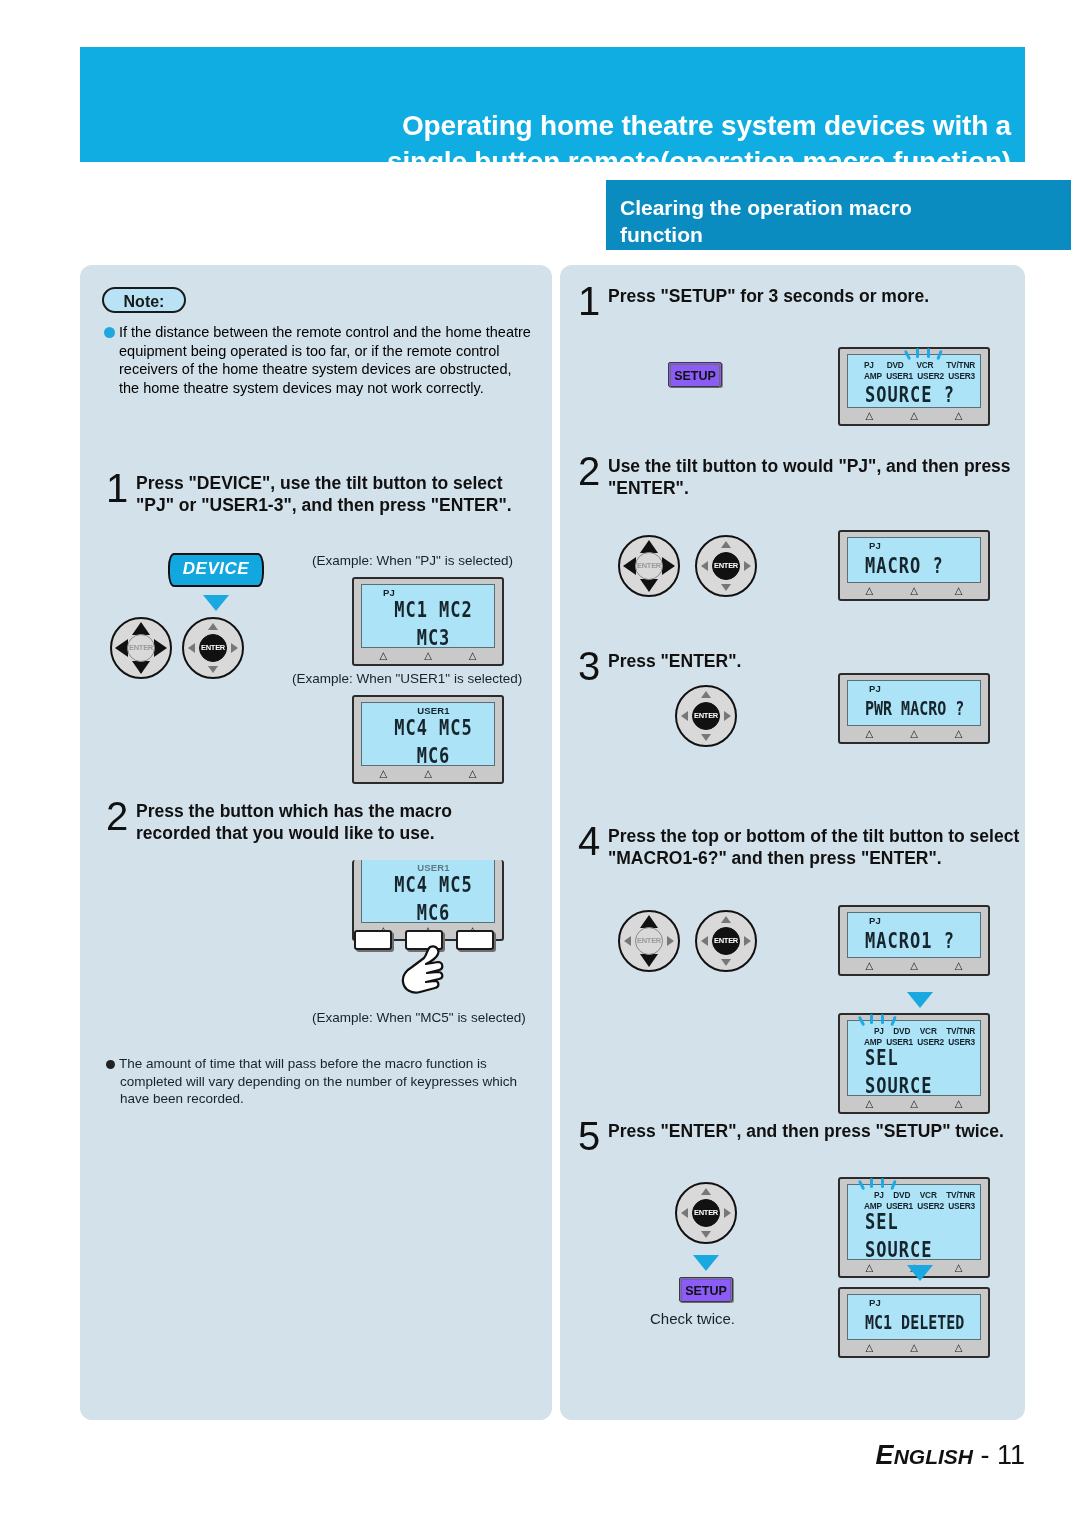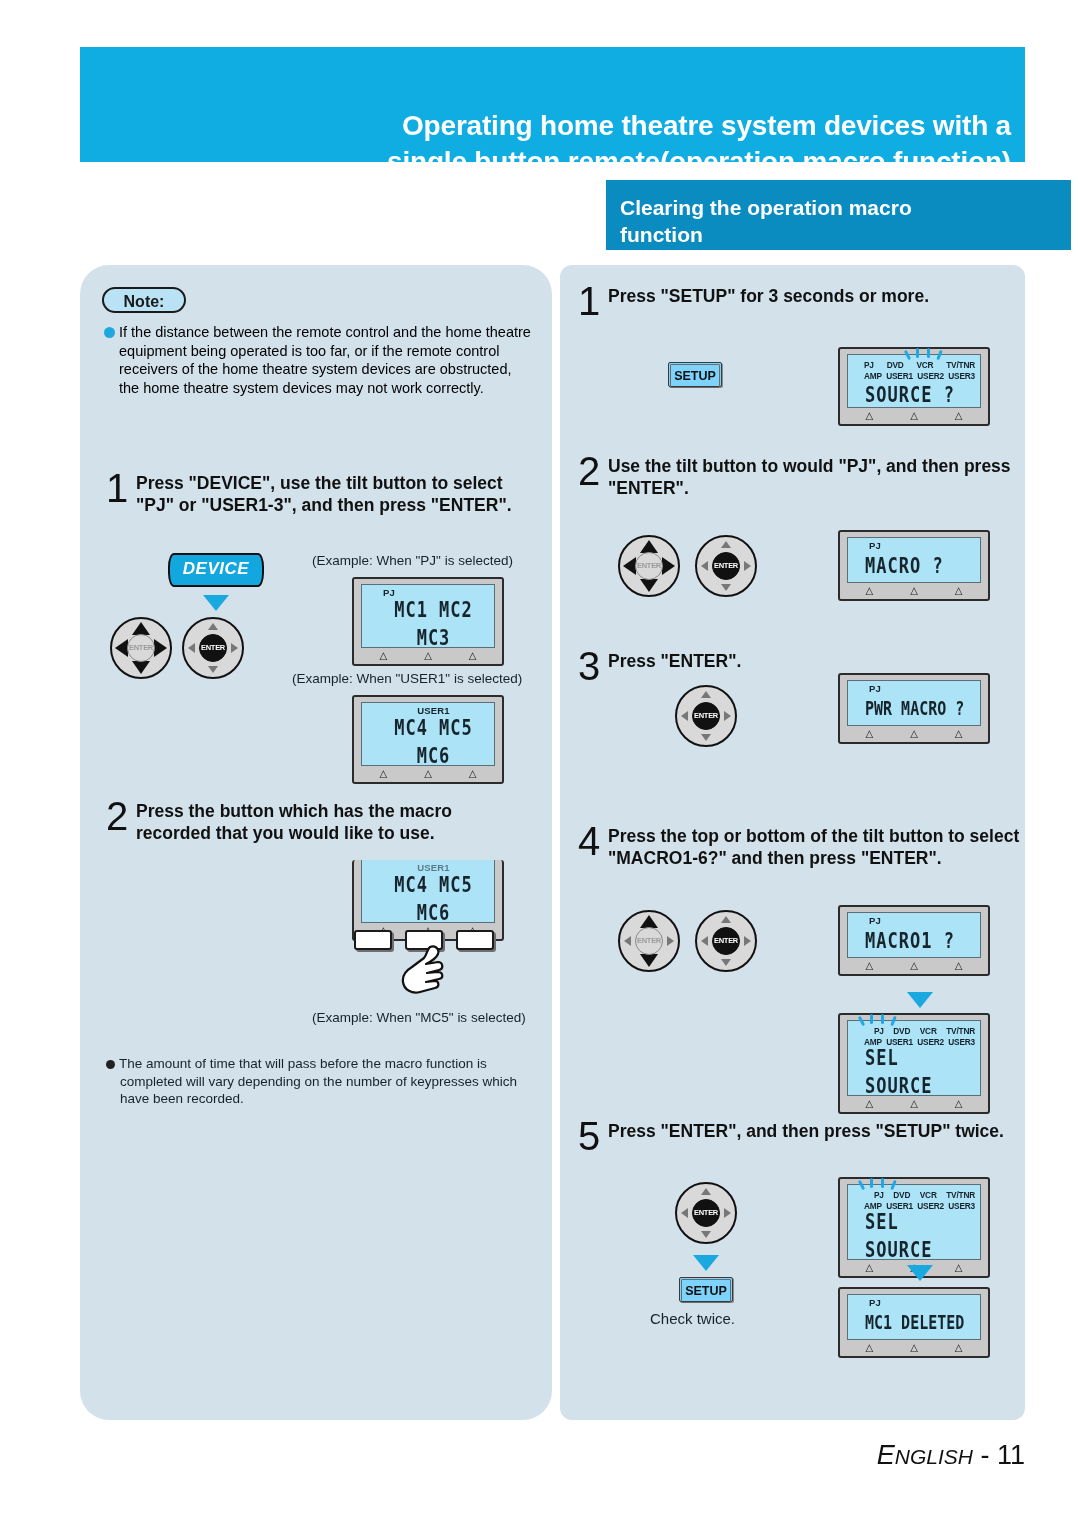--- a/index.html
+++ b/index.html
@@ -27,21 +27,21 @@
     font-weight:bold;font-size:21px;line-height:27px;
     padding:14px 0 0 14px;box-sizing:border-box;
   }
   .secbar-left{left:80px;top:180px;width:472px;height:70px;}
   .secbar-right{left:560px;top:180px;width:465px;height:70px;margin-left:46px;}
 
   
   .panel{
     position:absolute;background:#d3e1ea;border-radius:12px;
   }
-  .panel-left{left:80px;top:265px;width:472px;height:1155px;border-radius:29px;}
+  .panel-left{left:80px;top:265px;width:472px;height:1155px;}
   .panel-right{left:560px;top:265px;width:465px;height:1155px;}
 
   
   .note-badge{
     position:absolute;left:22px;top:22px;width:84px;height:26px;
     border:2px solid #1a1a1a;border-radius:14px;background:#b9e3f5;
     font-weight:bold;font-size:16px;text-align:center;line-height:25px;
     box-sizing:border-box;
   }
   .note-body{
@@ -77,21 +77,21 @@
     box-sizing:border-box;
   }
   .device-key .lbl{
     position:absolute;left:0;top:6px;width:96px;text-align:center;
     color:#fff;font-weight:bold;font-size:17px;font-style:italic;
     letter-spacing:0.5px;
   }
 
   
   .setup-key{
-    position:absolute;width:54px;height:25px;background:#7dd3fc;
+    position:absolute;width:54px;height:25px;background:#8b5cf6;
     border:1.5px solid #3a3a3a;border-radius:2px;box-sizing:border-box;
     box-shadow:1px 1px 0 #8c8c8c;
   }
   .setup-key span{
     display:block;text-align:center;font-size:12.5px;font-weight:bold;
     line-height:22px;color:#111;border:1px solid #6b6b6b;margin:1px;
     border-radius:1px;
   }
 
   
@@ -185,21 +185,21 @@
   }
   .press-twice{
     position:absolute;font-size:15px;color:#16232b;
   }
 
   
   .footer{
     position:absolute;left:0;top:1440px;width:1025px;text-align:right;
     font-size:27px;font-style:italic;color:#111;
   }
-  .footer .eng{font-weight:normal;margin-left:32px;}
+  .footer .eng{font-weight:bold;margin-left:32px;}
   .footer .eng .cap1{font-size:27px;}
   .footer .eng .rest{font-size:21px;}
   .footer .pg{font-style:normal;font-size:27px;}
 </style>
 </head>
 <body>
 
 <div class="page">
 
   <div class="banner">

